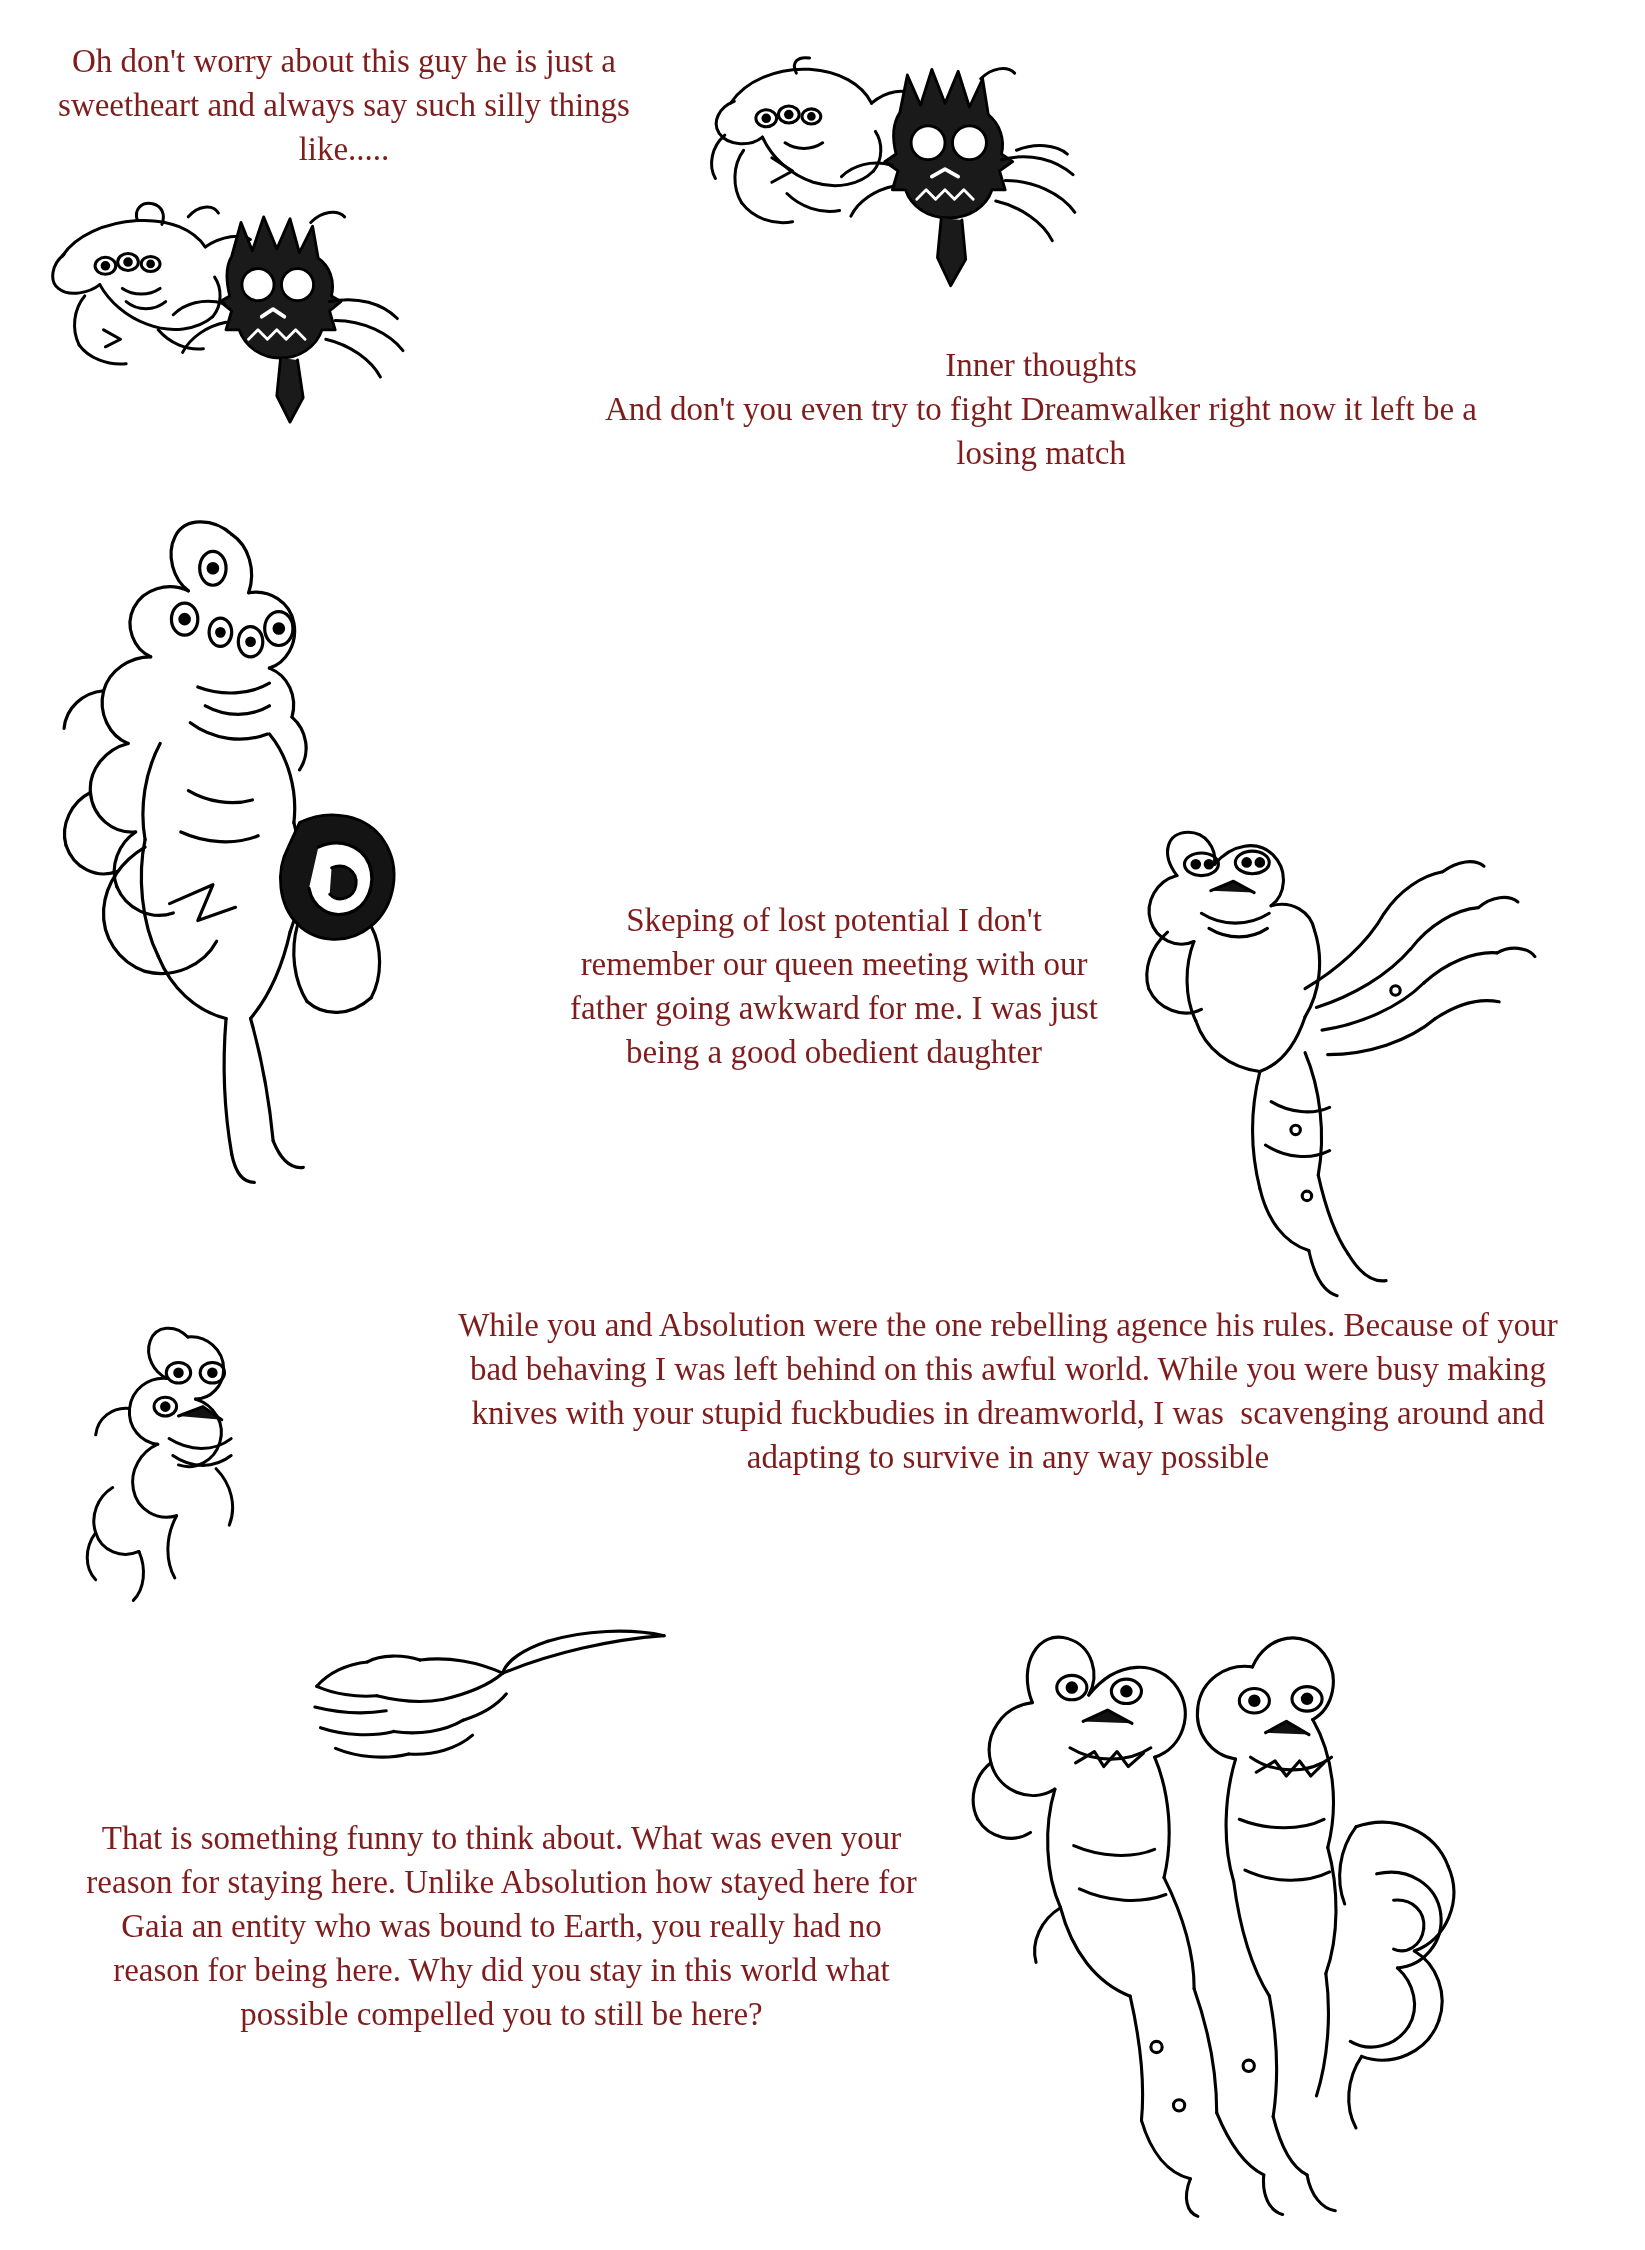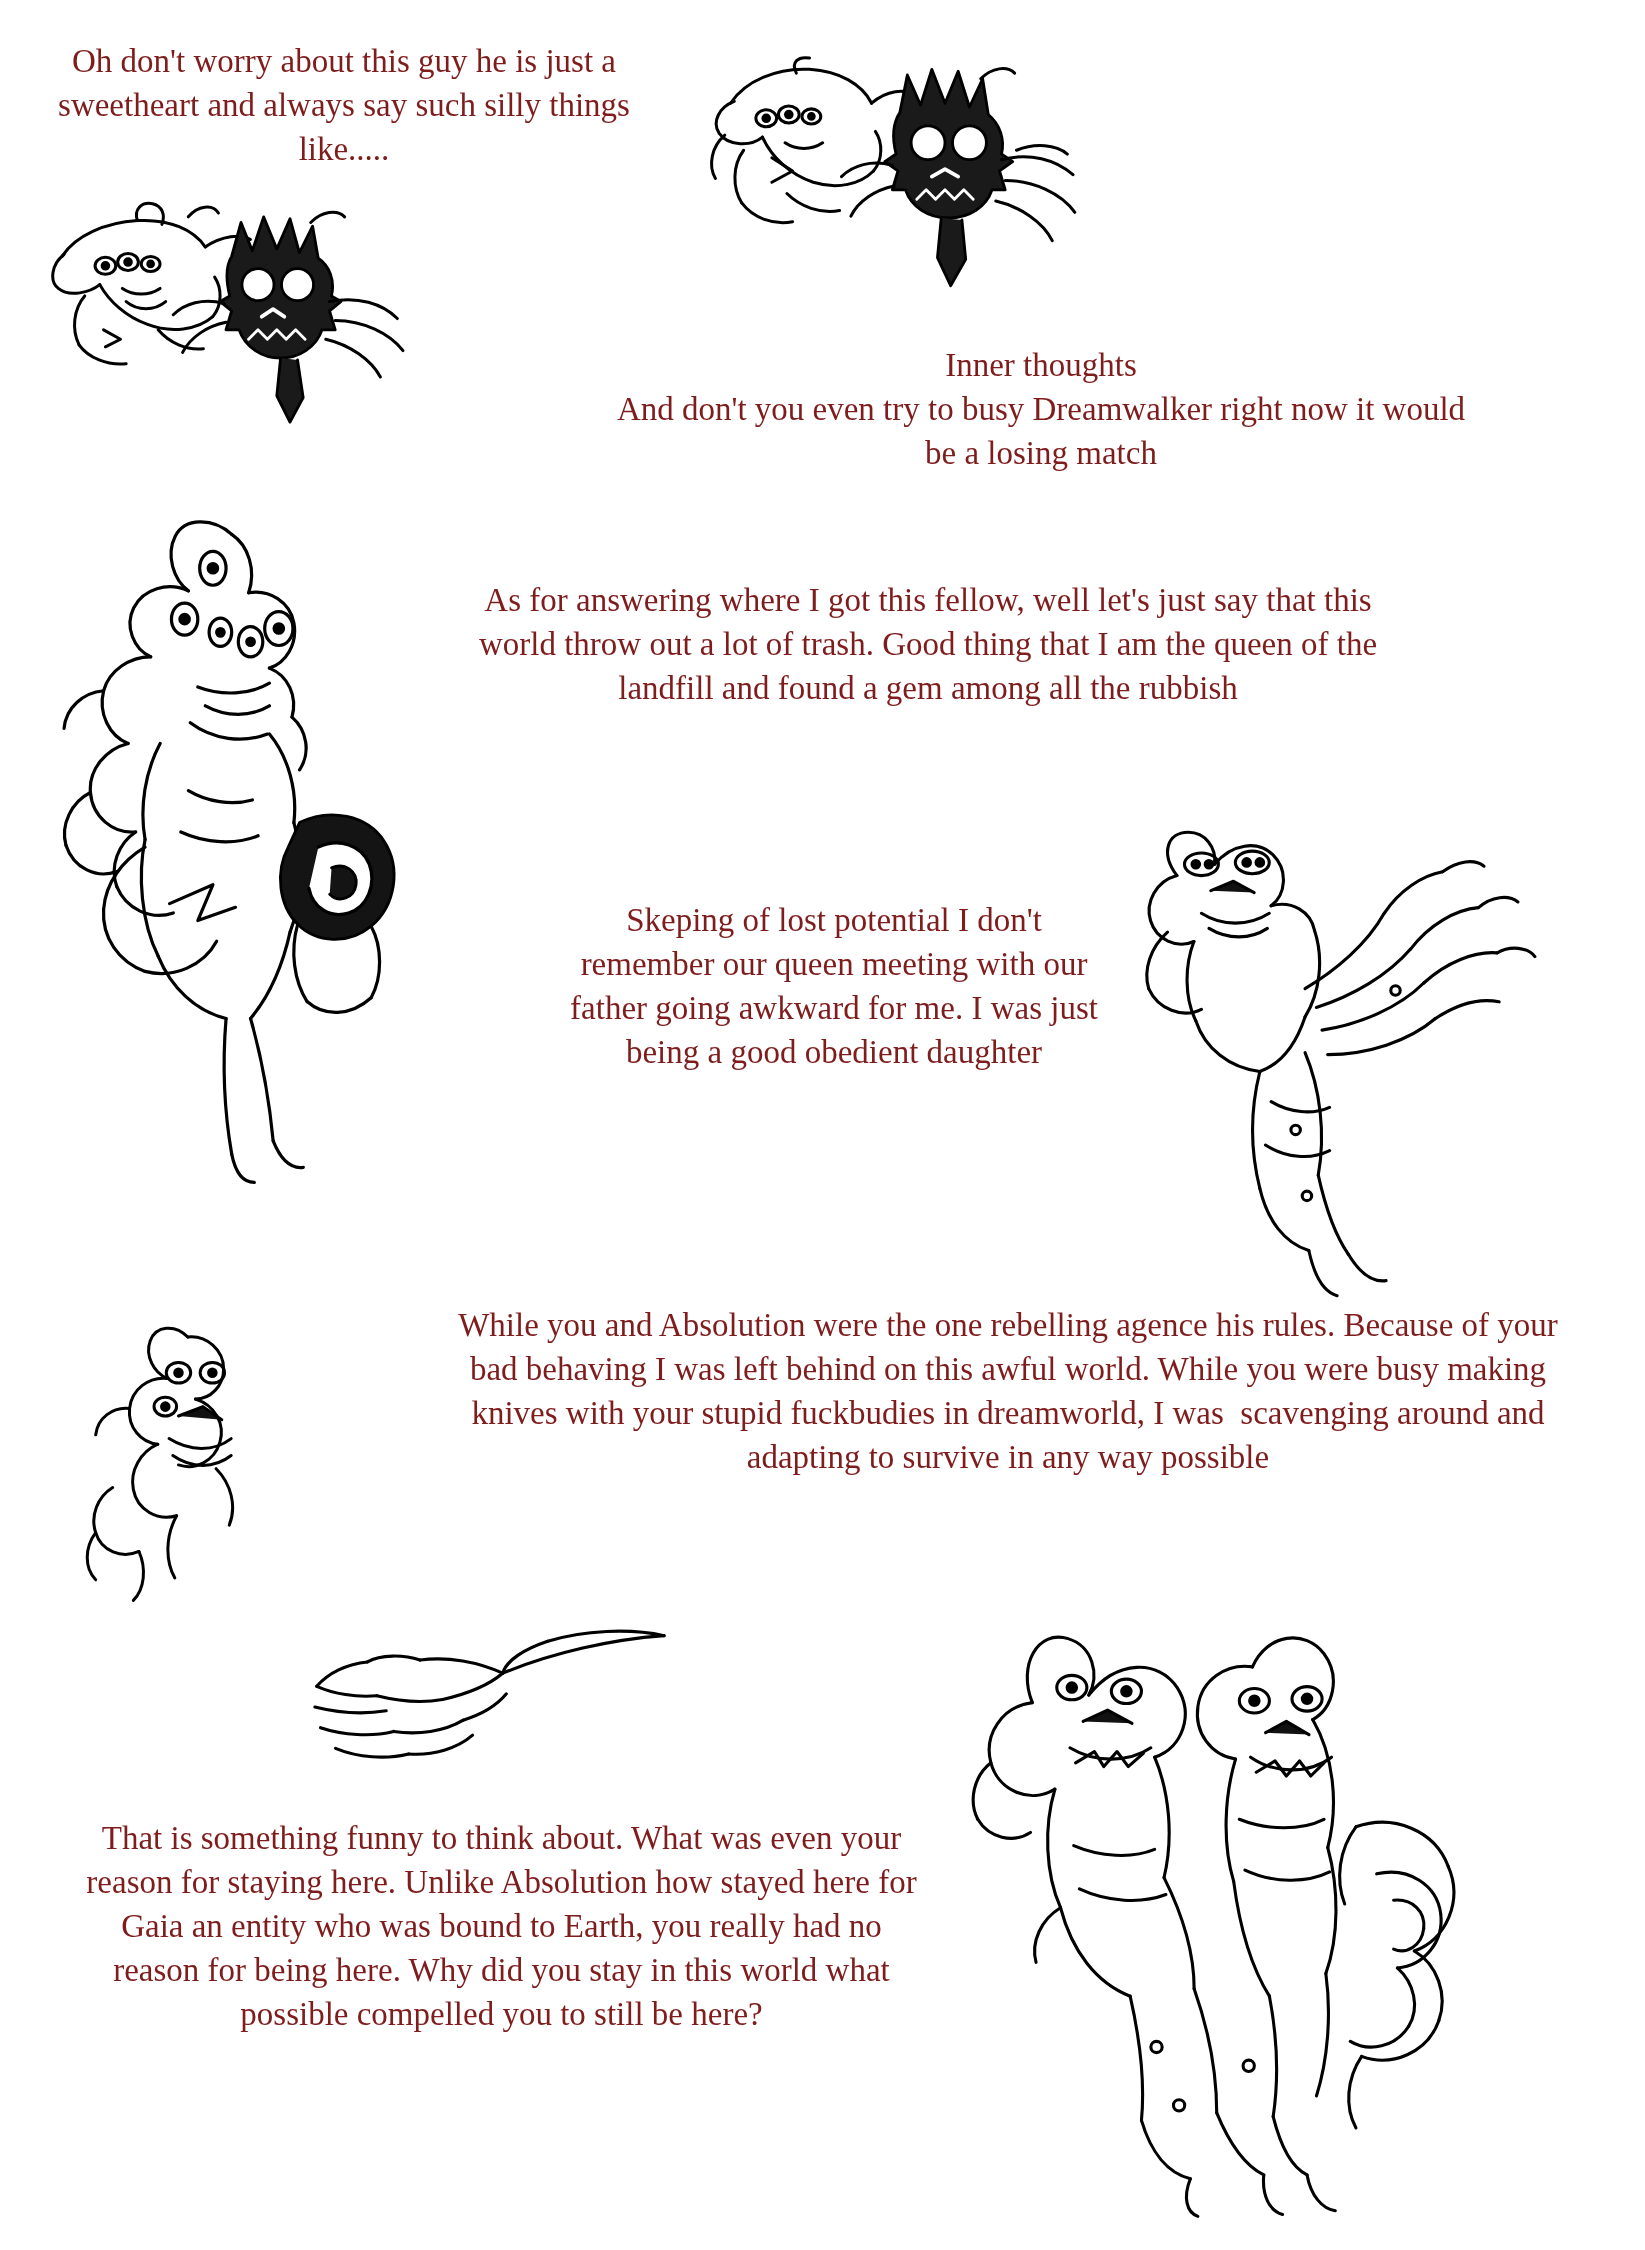--- a/index.html
+++ b/index.html
@@ -42,22 +42,21 @@
   }
   .art svg { display: block; overflow: visible; }
 </style>
 </head>
 <body>
 
 <div class="page">
 
   <div class="txt" id="t-sweetheart">Oh don't worry about this guy he is just a sweetheart and always say such silly things like.....</div>
   <div class="txt" id="t-inner">Inner thoughts
-And don't you even try to busy Dreamwalker right now it would be a losing match</div>
-  <div class="txt" id="t-answering">As for answering where I got this fellow, well let's just say that this world throw out a lot of trash. Good thing that I am the queen of the landfill and found a gem among all the rubbish</div>
+And don't you even try to fight Dreamwalker right now it left be a losing match</div>
   <div class="txt" id="t-skeping">Skeping of lost potential I don't remember our queen meeting with our father going awkward for me. I was just being a good obedient daughter</div>
   <div class="txt" id="t-while">While you and Absolution were the one rebelling agence his rules. Because of your bad behaving I was left behind on this awful world. While you were busy making knives with your stupid fuckbudies in dreamworld, I was  scavenging around and adapting to survive in any way possible</div>
   <div class="txt" id="t-funny">That is something funny to think about. What was even your reason for staying here. Unlike Absolution how stayed here for Gaia an entity who was bound to Earth, you really had no reason for being here. Why did you stay in this world what possible compelled you to still be here?</div>
 
   <div class="art" style="left:47px; top:198px;">
     <svg width="405" height="226" viewBox="0 0 430 240" fill="none" stroke="#000" stroke-width="3.2" stroke-linecap="round" stroke-linejoin="round">
       <path d="M18 60 C5 70 2 88 12 96 C24 106 46 100 56 92"></path>
       <path d="M16 62 C30 40 62 26 96 24 C130 22 156 34 168 52"></path>
       <path d="M168 52 C186 40 206 38 216 44"></path>
       <path d="M56 92 C66 110 84 126 106 134 C132 144 160 140 176 126"></path>

